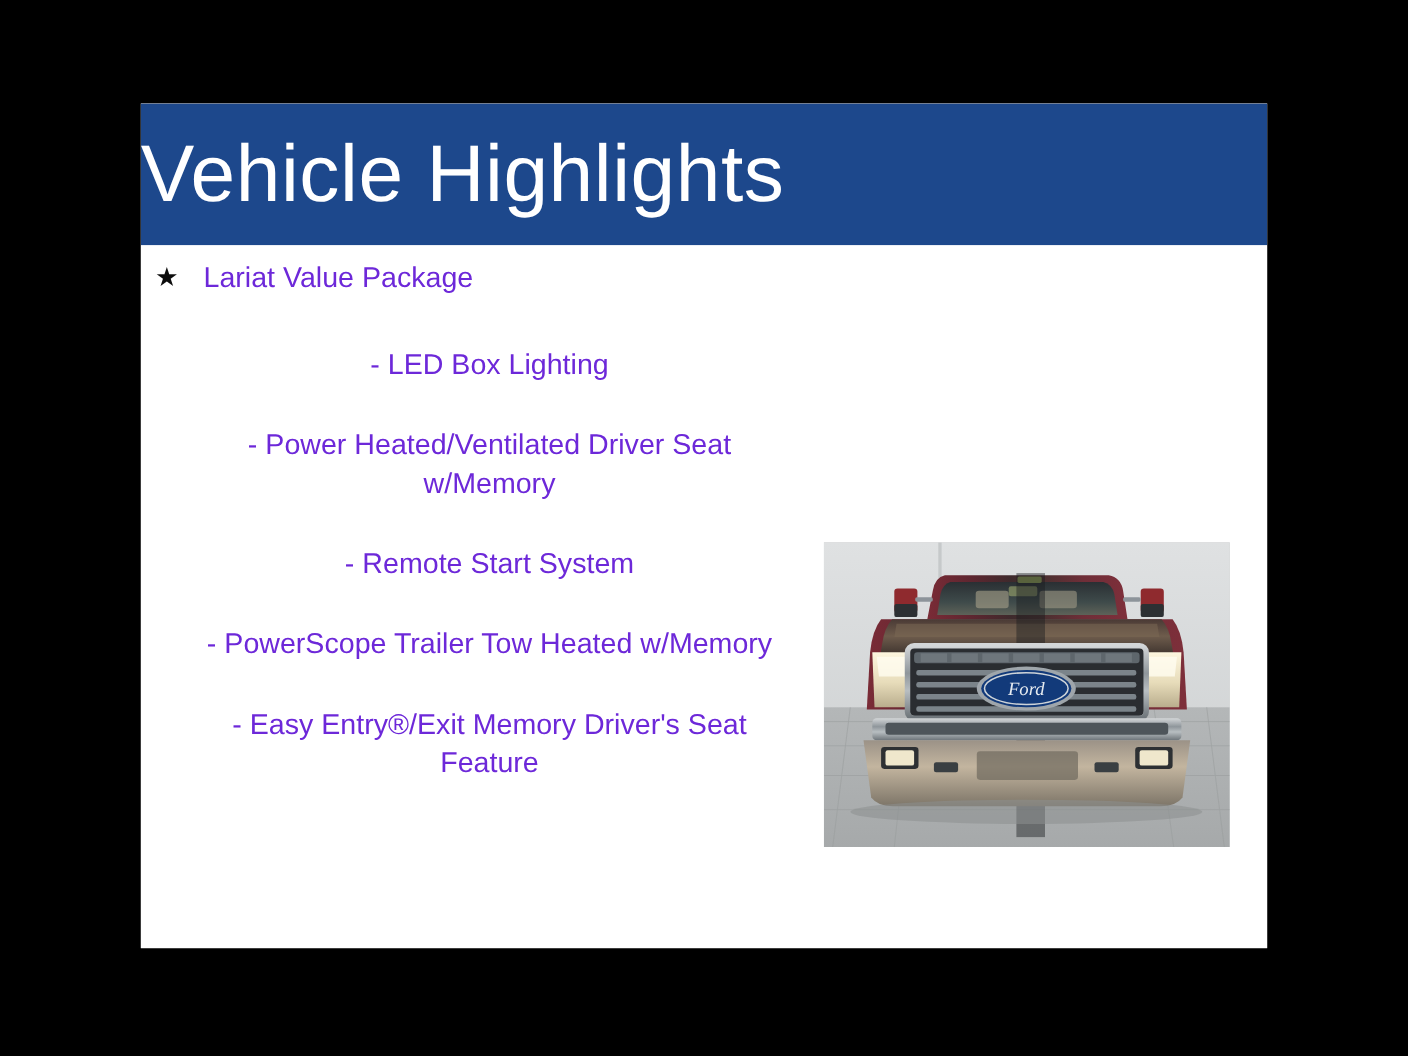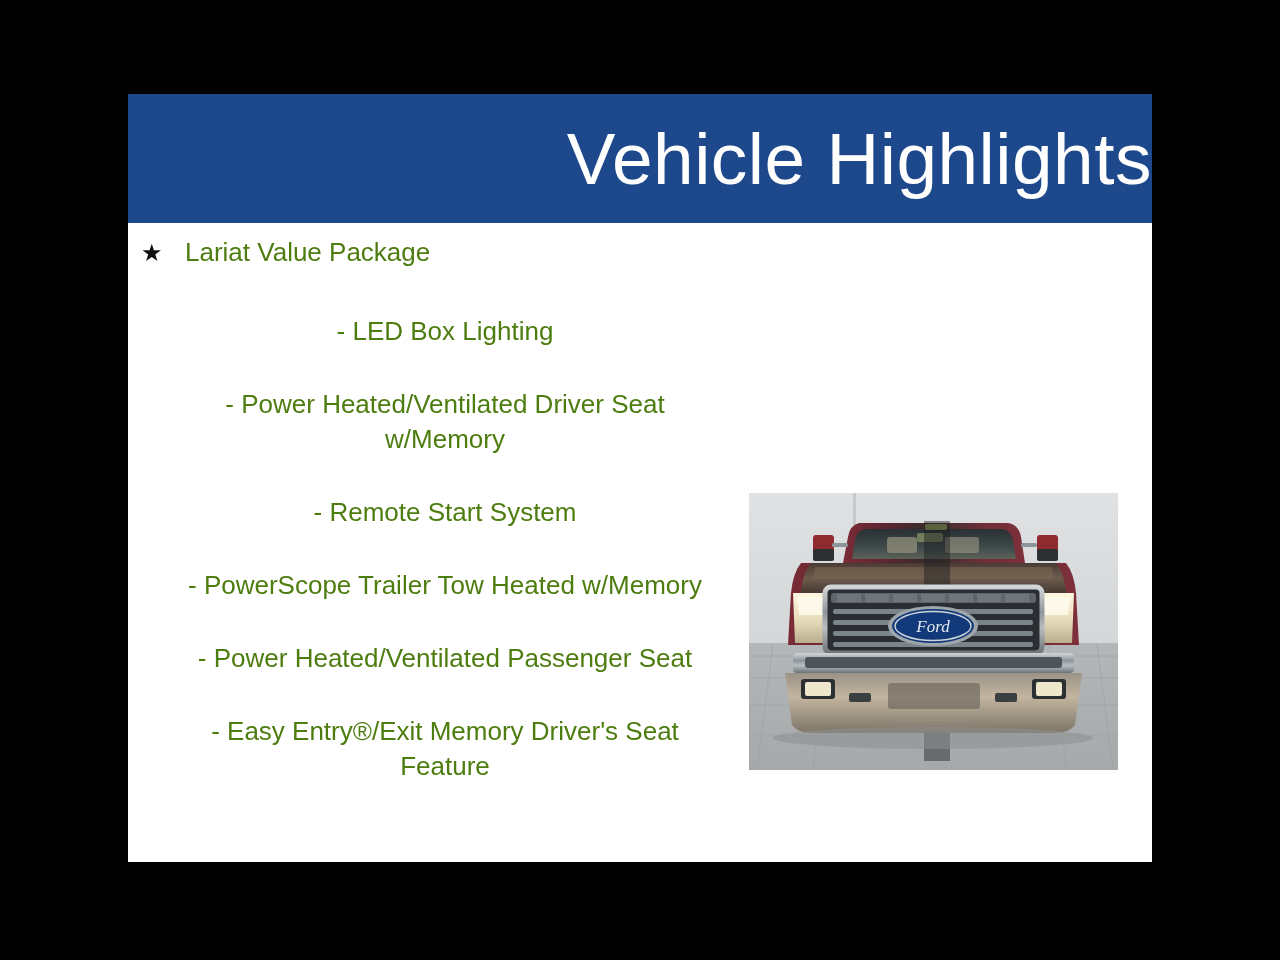--- a/index.html
+++ b/index.html
@@ -34,21 +34,21 @@
   
   #title-bar {
     position: absolute;
     left: 0;
     top: 0;
     width: 1024px;
     height: 129px;
     background: #1d488c;
     display: flex;
     align-items: center;
-    justify-content: flex-end;
+    justify-content: flex-start;
   }
 
   #title-text {
     color: #ffffff;
     font-size: 73px;
     font-weight: normal;
     line-height: 1;
     letter-spacing: 0.5px;
     white-space: nowrap;
     text-align: center;
@@ -90,21 +90,21 @@
     top: 0px;
     width: 32px;
     font-size: 24px;
     line-height: 35px;
     color: #0d0d0d;
     text-align: left;
   }
 
   .row-text {
     display: block;
-    color: #4d7c0f;
+    color: #6d28d9;
   }
 
   
   .sub-item { margin-bottom: 38px; }
   .sub-item .row-text { max-width: 520px; text-align: center; }
 
   
   #vehicle-photo {
     position: absolute;
     left: 621px;
@@ -147,23 +147,20 @@
         </div>
 
         <div class="bullet-row sub-item">
           <span class="row-text">- Remote Start System</span>
         </div>
 
         <div class="bullet-row sub-item">
           <span class="row-text">- PowerScope Trailer Tow Heated w/Memory</span>
         </div>
 
-        <div class="bullet-row sub-item">
-          <span class="row-text">- Power Heated/Ventilated Passenger Seat</span>
-        </div>
 
         <div class="bullet-row sub-item">
           <span class="row-text">- Easy Entry®/Exit Memory Driver's Seat Feature</span>
         </div>
 
       </div>
 
       <div id="vehicle-photo">
         <svg viewBox="0 0 369 277" preserveAspectRatio="none">
           <defs>

